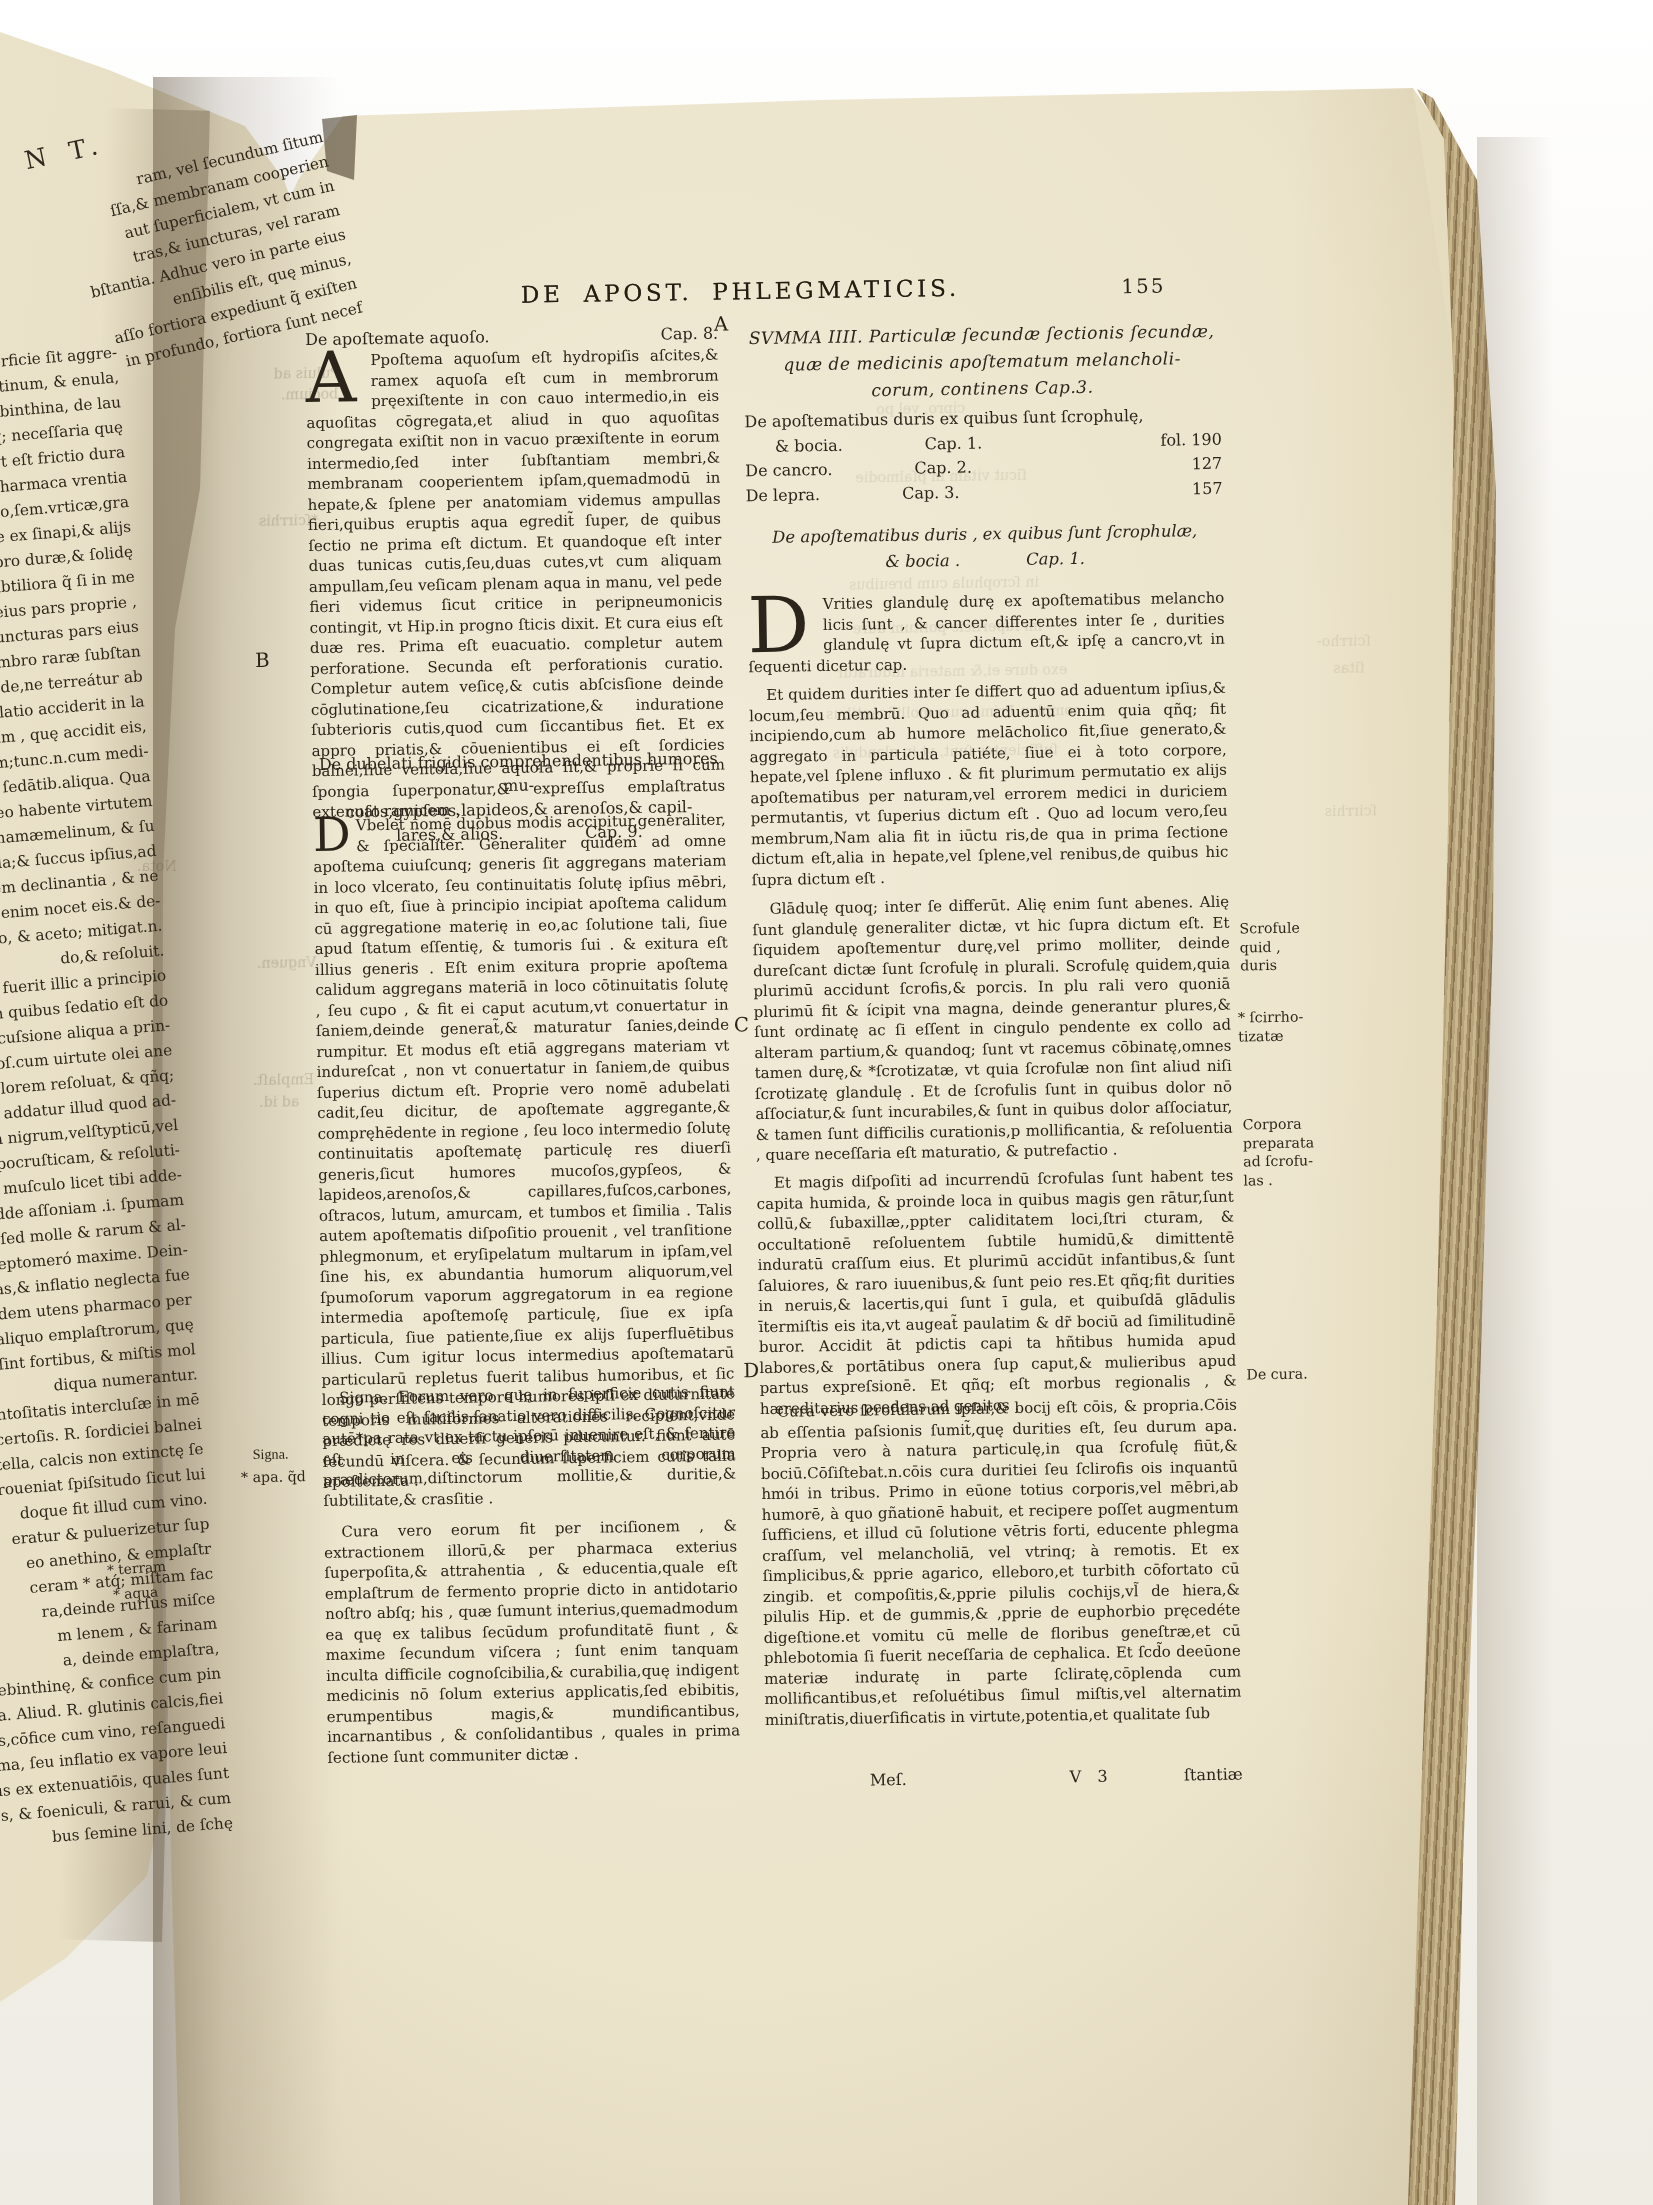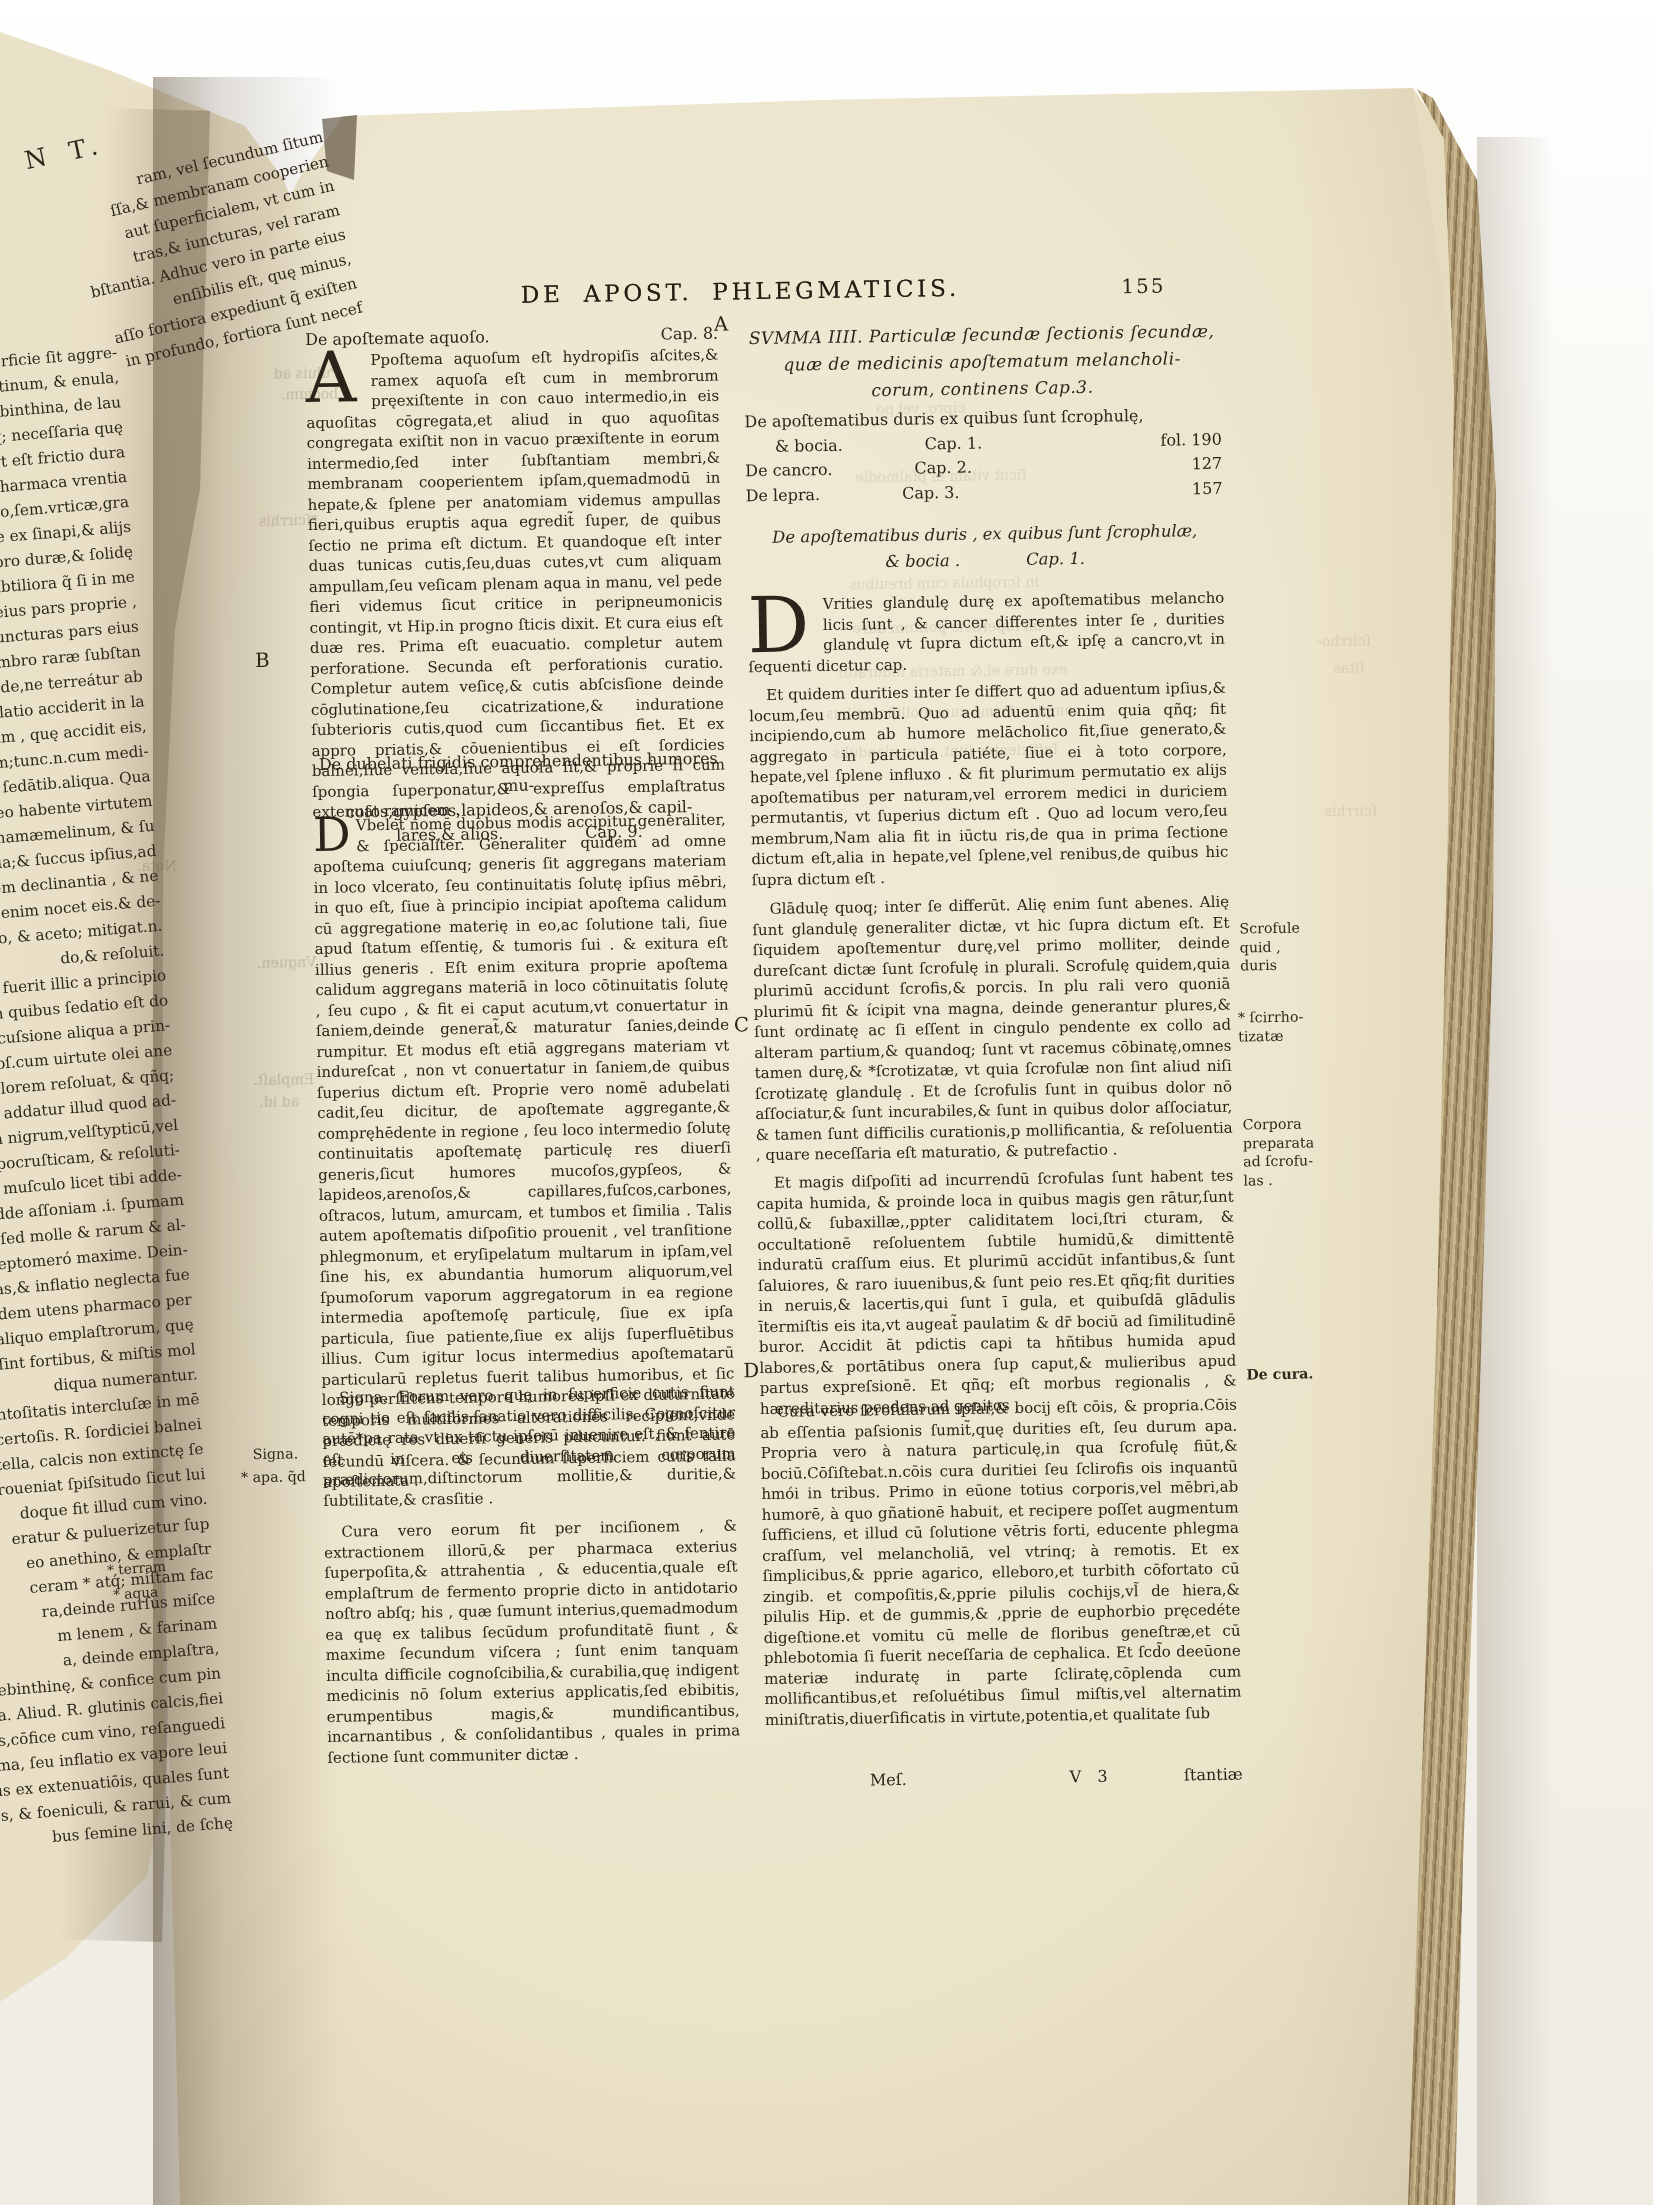--- a/index.html
+++ b/index.html
@@ -208,21 +208,21 @@
   <div class="abs ghost g-soft" style="left:826px;top:745px;">ſufficientes ſunt, vt in glandulis</div>
   <div class="abs ghost g-soft" style="left:1312px;top:641px;">ſcirrho-</div>
   <div class="abs ghost g-soft" style="left:1328px;top:668px;">ſitas</div>
   <div class="abs ghost g-soft" style="left:1317px;top:811px;">ſcirrhis</div>
 
   <div class="abs mletter" style="left:714px;top:311px;">A</div>
   <div class="abs mletter" style="left:250px;top:640px;">B</div>
   <div class="abs mletter" style="left:723px;top:1012px;">C</div>
   <div class="abs mletter" style="left:727px;top:1358px;">D</div>
 
-  <div class="abs mnote" style="left:235px;top:1436px;">Signa.</div>
+  <div class="abs mnote" style="left:235px;top:1436px;font-family:Liberation Serif, serif;">Signa.</div>
   <div class="abs mnote" style="left:223px;top:1459px;">* apa. q̃d</div>
 
   <div class="abs lc heading-row" style="top:322px;">
     <span>De apoſtemate aquoſo.</span>
     <span>Cap. 8.</span>
   </div>
 
   <div class="abs lc col" style="top:343px;">
     <span class="dc dc-a">A</span>
     <p>Ppoſtema aquoſum eſt hydropiſis aſcites,&amp; ramex aquoſa eſt cum in membrorum pręexiſtente in con cauo intermedio,in eis aquoſitas cōgregata,et aliud in quo aquoſitas congregata exiſtit non in vacuo præxiſtente in eorum intermedio,ſed inter ſubſtantiam membri,&amp; membranam cooperientem ipſam,quemadmodū in hepate,&amp; ſplene per anatomiam videmus ampullas fieri,quibus eruptis aqua egredit̃ ſuper, de quibus ſectio ne prima eſt dictum. Et quandoque eſt inter duas tunicas cutis,ſeu,duas cutes,vt cum aliquam ampullam,ſeu veſicam plenam aqua in manu, vel pede fieri videmus ſicut critice in peripneumonicis contingit, vt Hip.in progno ſticis dixit. Et cura eius eſt duæ res. Prima eſt euacuatio. completur autem perforatione. Secunda eſt perforationis curatio. Completur autem veſicę,&amp; cutis abſcisſione deinde cōglutinatione,ſeu cicatrizatione,&amp; induratione ſubterioris cutis,quod cum ſiccantibus fiet. Et ex appro priatis,&amp; cōuenientibus ei eſt ſordicies balnei,ſiue ventoſa,ſiue aquoſa ſit,&amp; proprie ſi cum ſpongia ſuperponatur,&amp; expreſſus emplaſtratus extenuat ramicem .</p>
@@ -316,18 +316,18 @@
   <div class="abs mnote" style="left:1227px;top:1015px;">
     <div>* ſcirrho-</div>
     <div>tizatæ</div>
   </div>
   <div class="abs mnote" style="left:1230px;top:1122px;">
     <div>Corpora</div>
     <div>preparata</div>
     <div>ad ſcrofu-</div>
     <div>las .</div>
   </div>
-  <div class="abs mnote" style="left:1230px;top:1372px;font-weight:bold;">
+  <div class="abs mnote" style="left:1230px;top:1372px;">
     <div>De cura.</div>
   </div>
 
 </div>
 
 
 </body></html>

